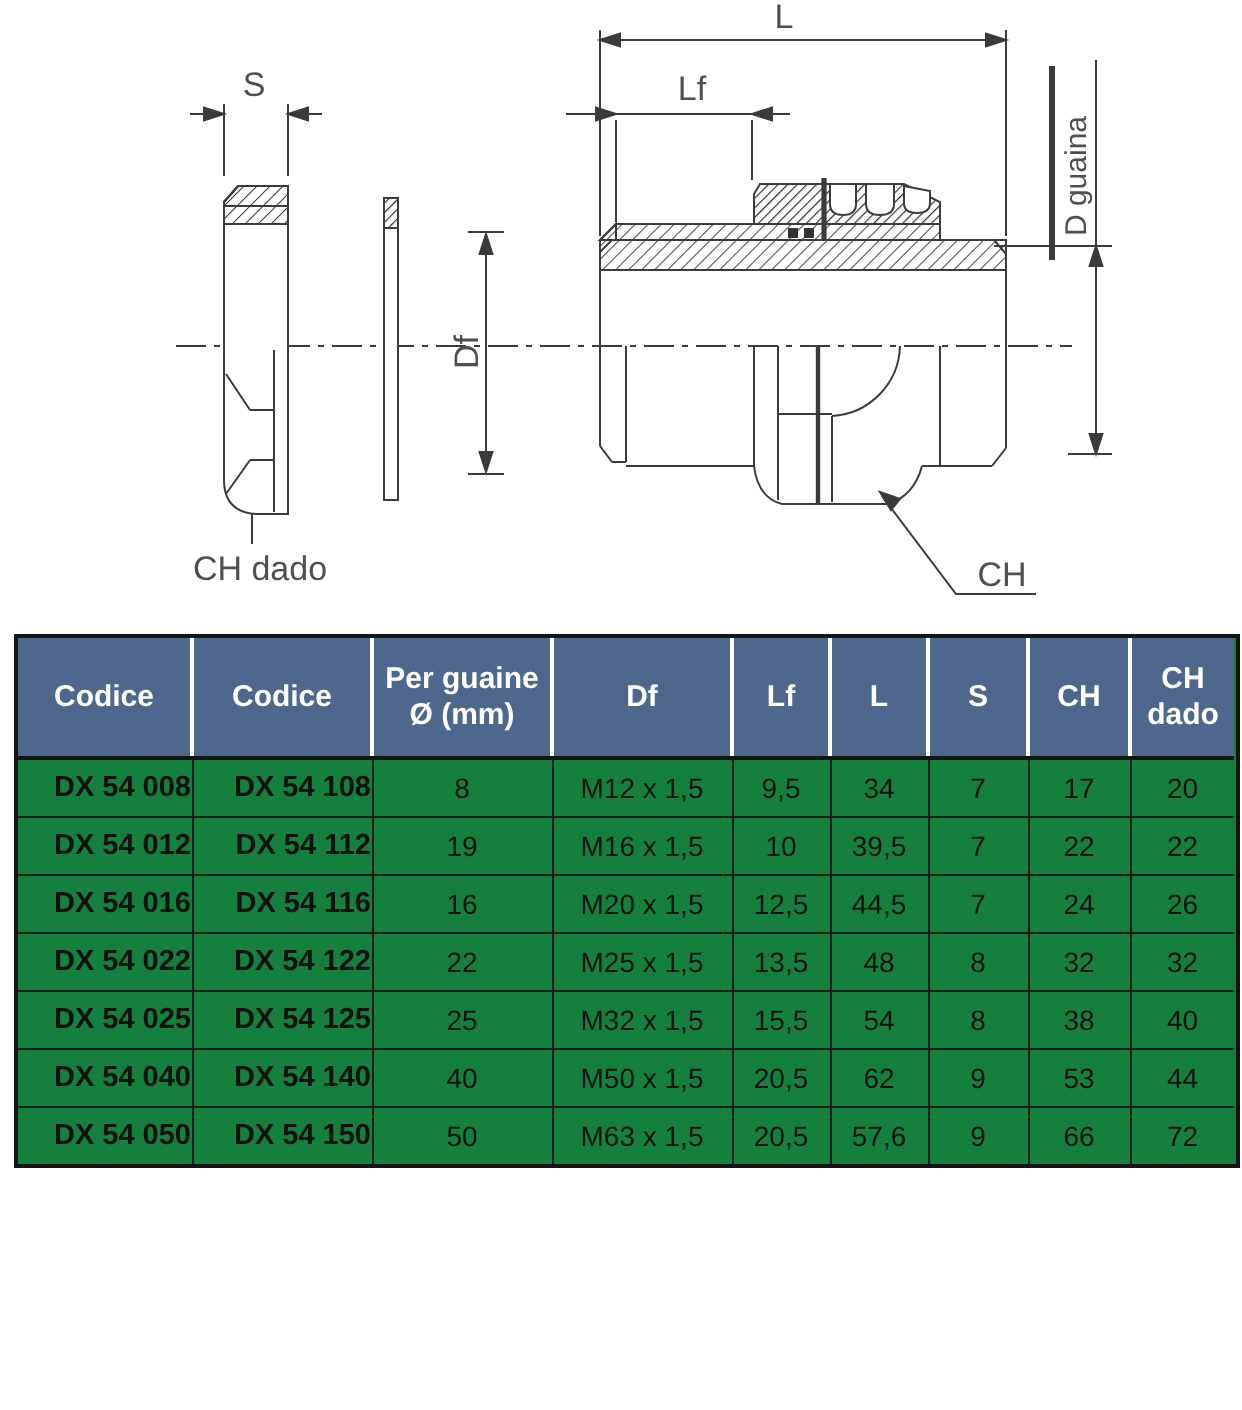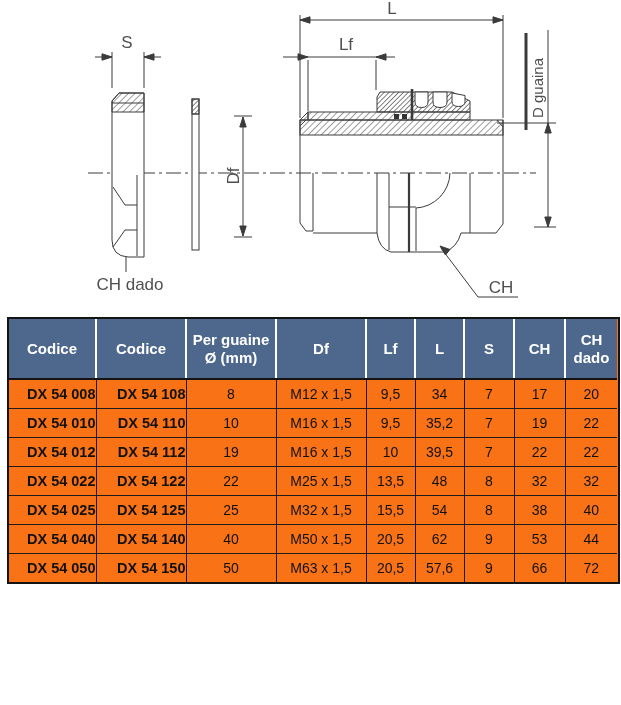--- a/index.html
+++ b/index.html
@@ -4,21 +4,21 @@
 <style>
   html,body{margin:0;padding:0;background:#ffffff;}
   #page{position:relative;width:621px;height:705px;background:#ffffff;overflow:hidden;
         font-family:"Liberation Sans",sans-serif;}
   
   #drawing{position:absolute;left:0;top:0;}
   .dim-label{fill:#4f4f4f;font-size:17px;font-family:"Liberation Sans",sans-serif;}
   .dim-label-sm{fill:#4f4f4f;font-size:15px;font-family:"Liberation Sans",sans-serif;}
   
   .table-frame{position:absolute;left:7px;top:317px;width:613px;box-sizing:border-box;
-               border:2.5px solid #141414;background:#f97316;}
+               border:2.5px solid #141414;background:#15803d;}
   table{border-collapse:collapse;table-layout:fixed;width:608px;}
   thead th{background:#4d688c;color:#ffffff;font-weight:bold;font-size:15px;
            height:59px;text-align:center;vertical-align:middle;line-height:1.2;
            white-space:pre-line;border-right:2px solid #ffffff;
            border-bottom:2.5px solid #141414;padding:0 2px;}
   thead th:last-child{border-right:none;}
   tbody td{border:1px solid #1d1d1d;height:28px;text-align:center;vertical-align:middle;
            font-size:14px;color:#111;padding:0;}
   tbody td:nth-child(1),tbody td:nth-child(2){font-weight:bold;font-size:14.5px;text-align:right;}
   tbody tr td:first-child{border-left:none;}
@@ -194,42 +194,42 @@
           <td>DX 54 108</td>
           <td>8</td>
           <td>M12 x 1,5</td>
           <td>9,5</td>
           <td>34</td>
           <td>7</td>
           <td>17</td>
           <td>20</td>
         </tr>
           <tr>
-          <td>DX 54 010</td>
-          <td>DX 54 110</td>
-          <td>10</td>
-          <td>M16 x 1,5</td>
-          <td>9,5</td>
-          <td>35,2</td>
-          <td>7</td>
-          <td>19</td>
-          <td>22</td>
-        </tr>
-          <tr>
           <td>DX 54 012</td>
           <td>DX 54 112</td>
           <td>19</td>
           <td>M16 x 1,5</td>
           <td>10</td>
           <td>39,5</td>
           <td>7</td>
           <td>22</td>
           <td>22</td>
         </tr>
           <tr>
+          <td>DX 54 016</td>
+          <td>DX 54 116</td>
+          <td>16</td>
+          <td>M20 x 1,5</td>
+          <td>12,5</td>
+          <td>44,5</td>
+          <td>7</td>
+          <td>24</td>
+          <td>26</td>
+        </tr>
+          <tr>
           <td>DX 54 022</td>
           <td>DX 54 122</td>
           <td>22</td>
           <td>M25 x 1,5</td>
           <td>13,5</td>
           <td>48</td>
           <td>8</td>
           <td>32</td>
           <td>32</td>
         </tr>

